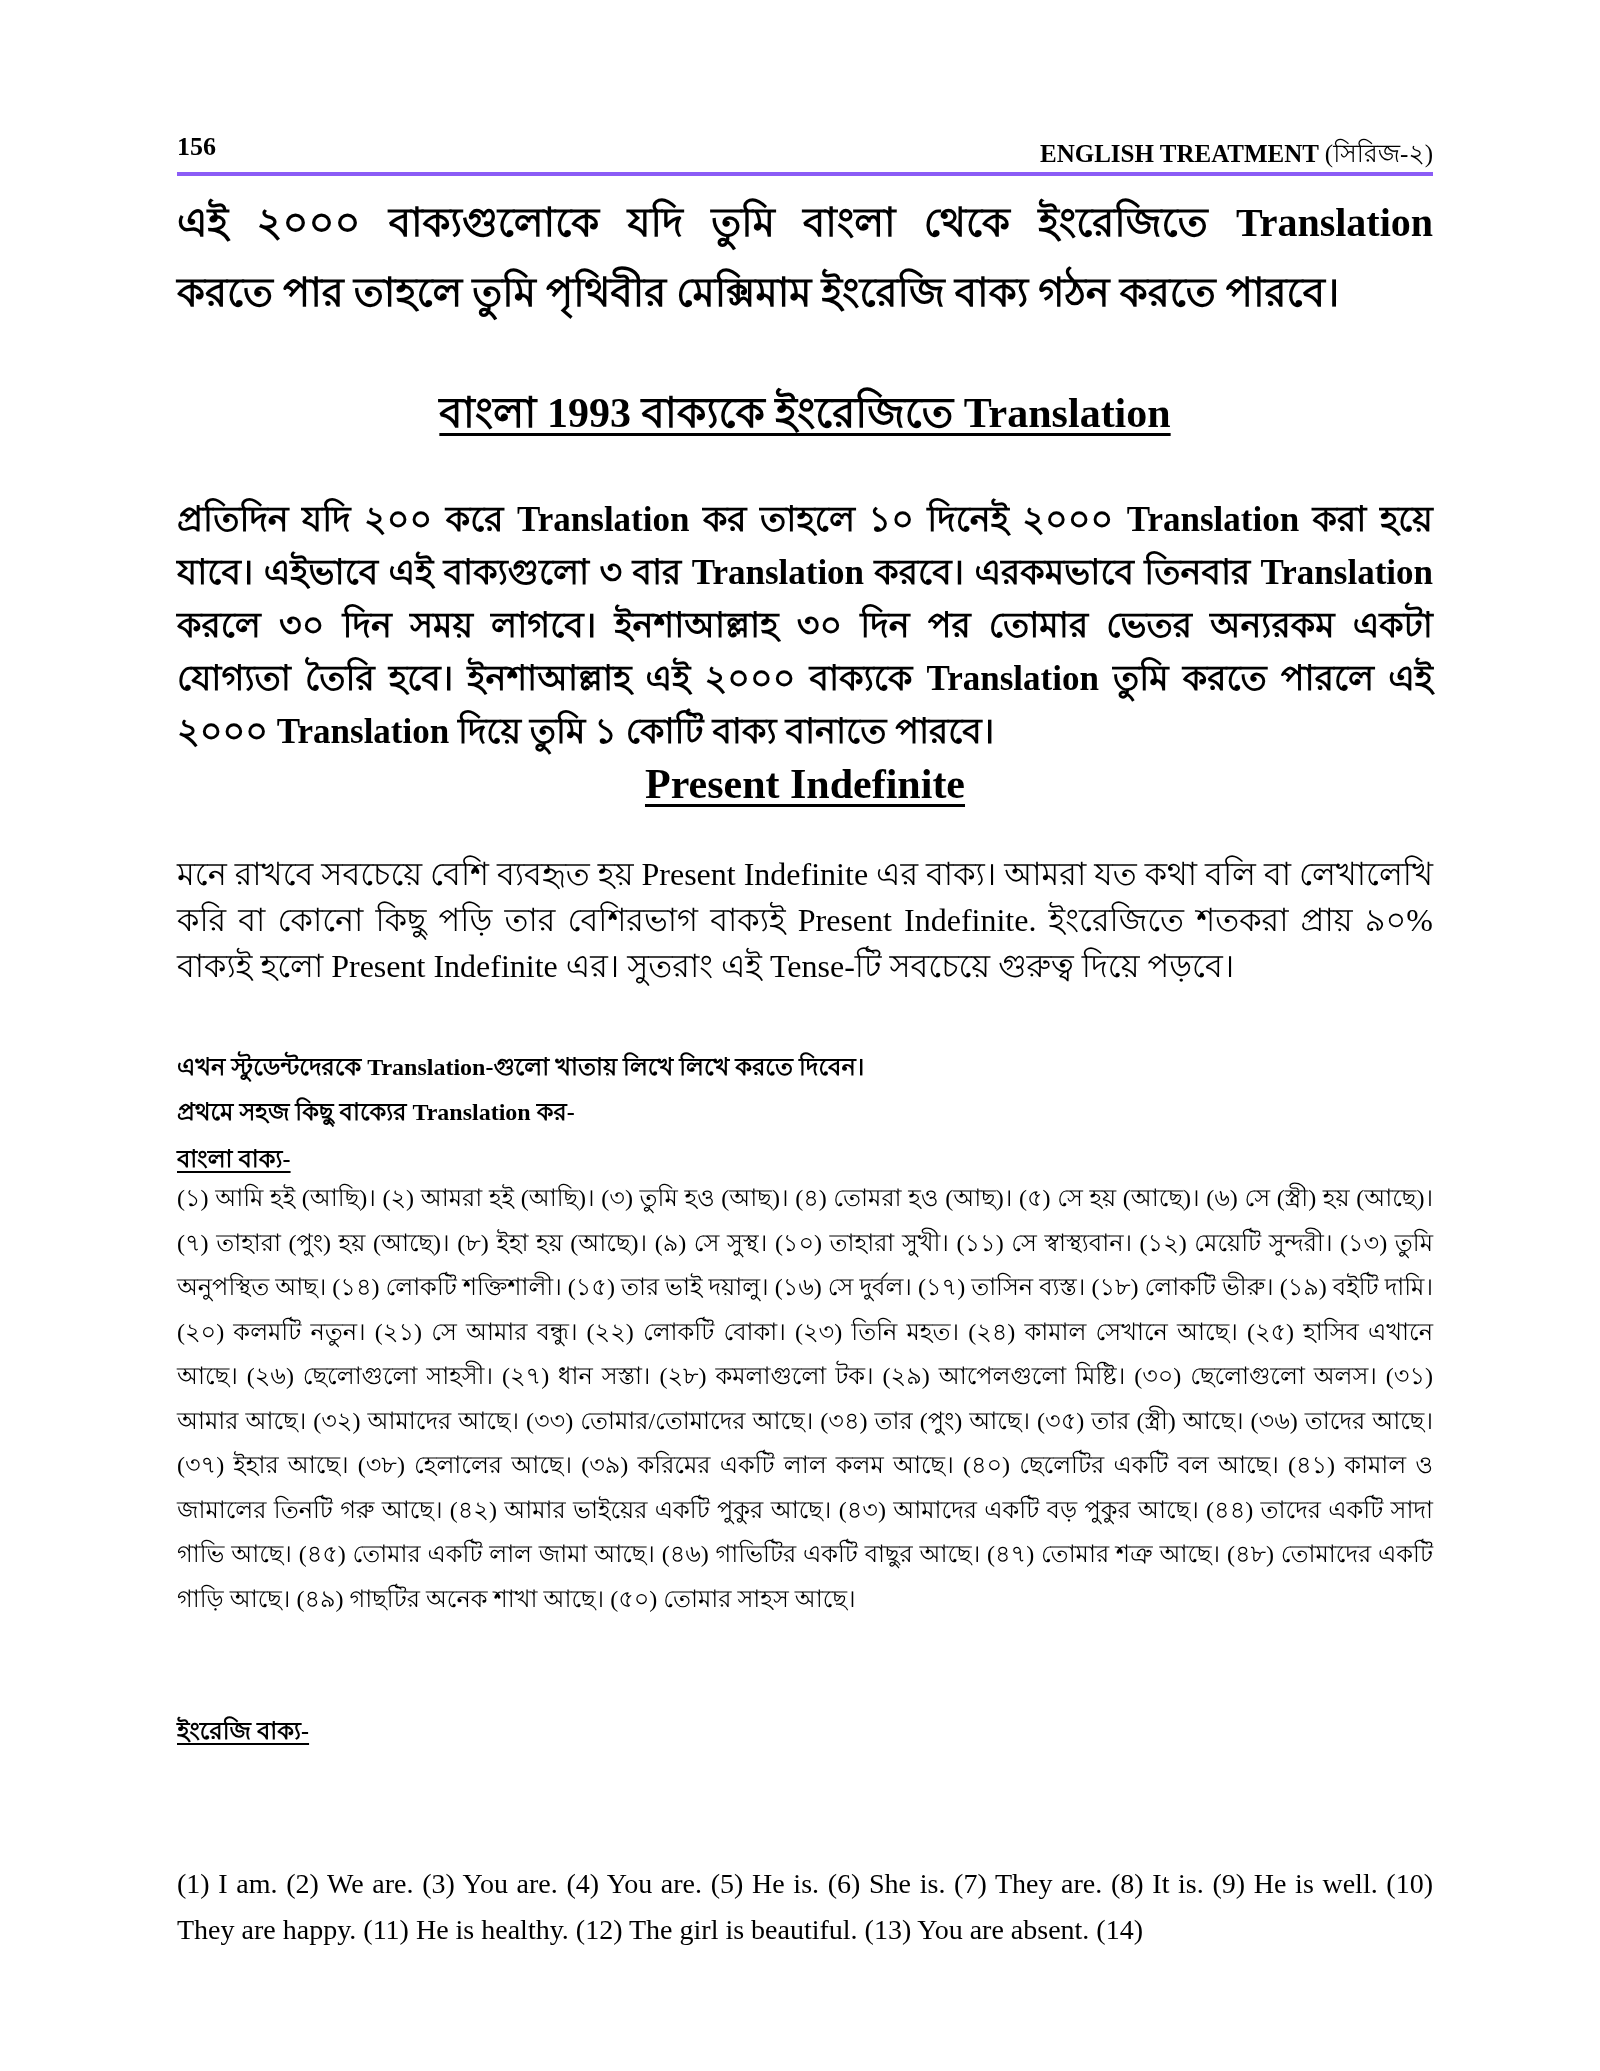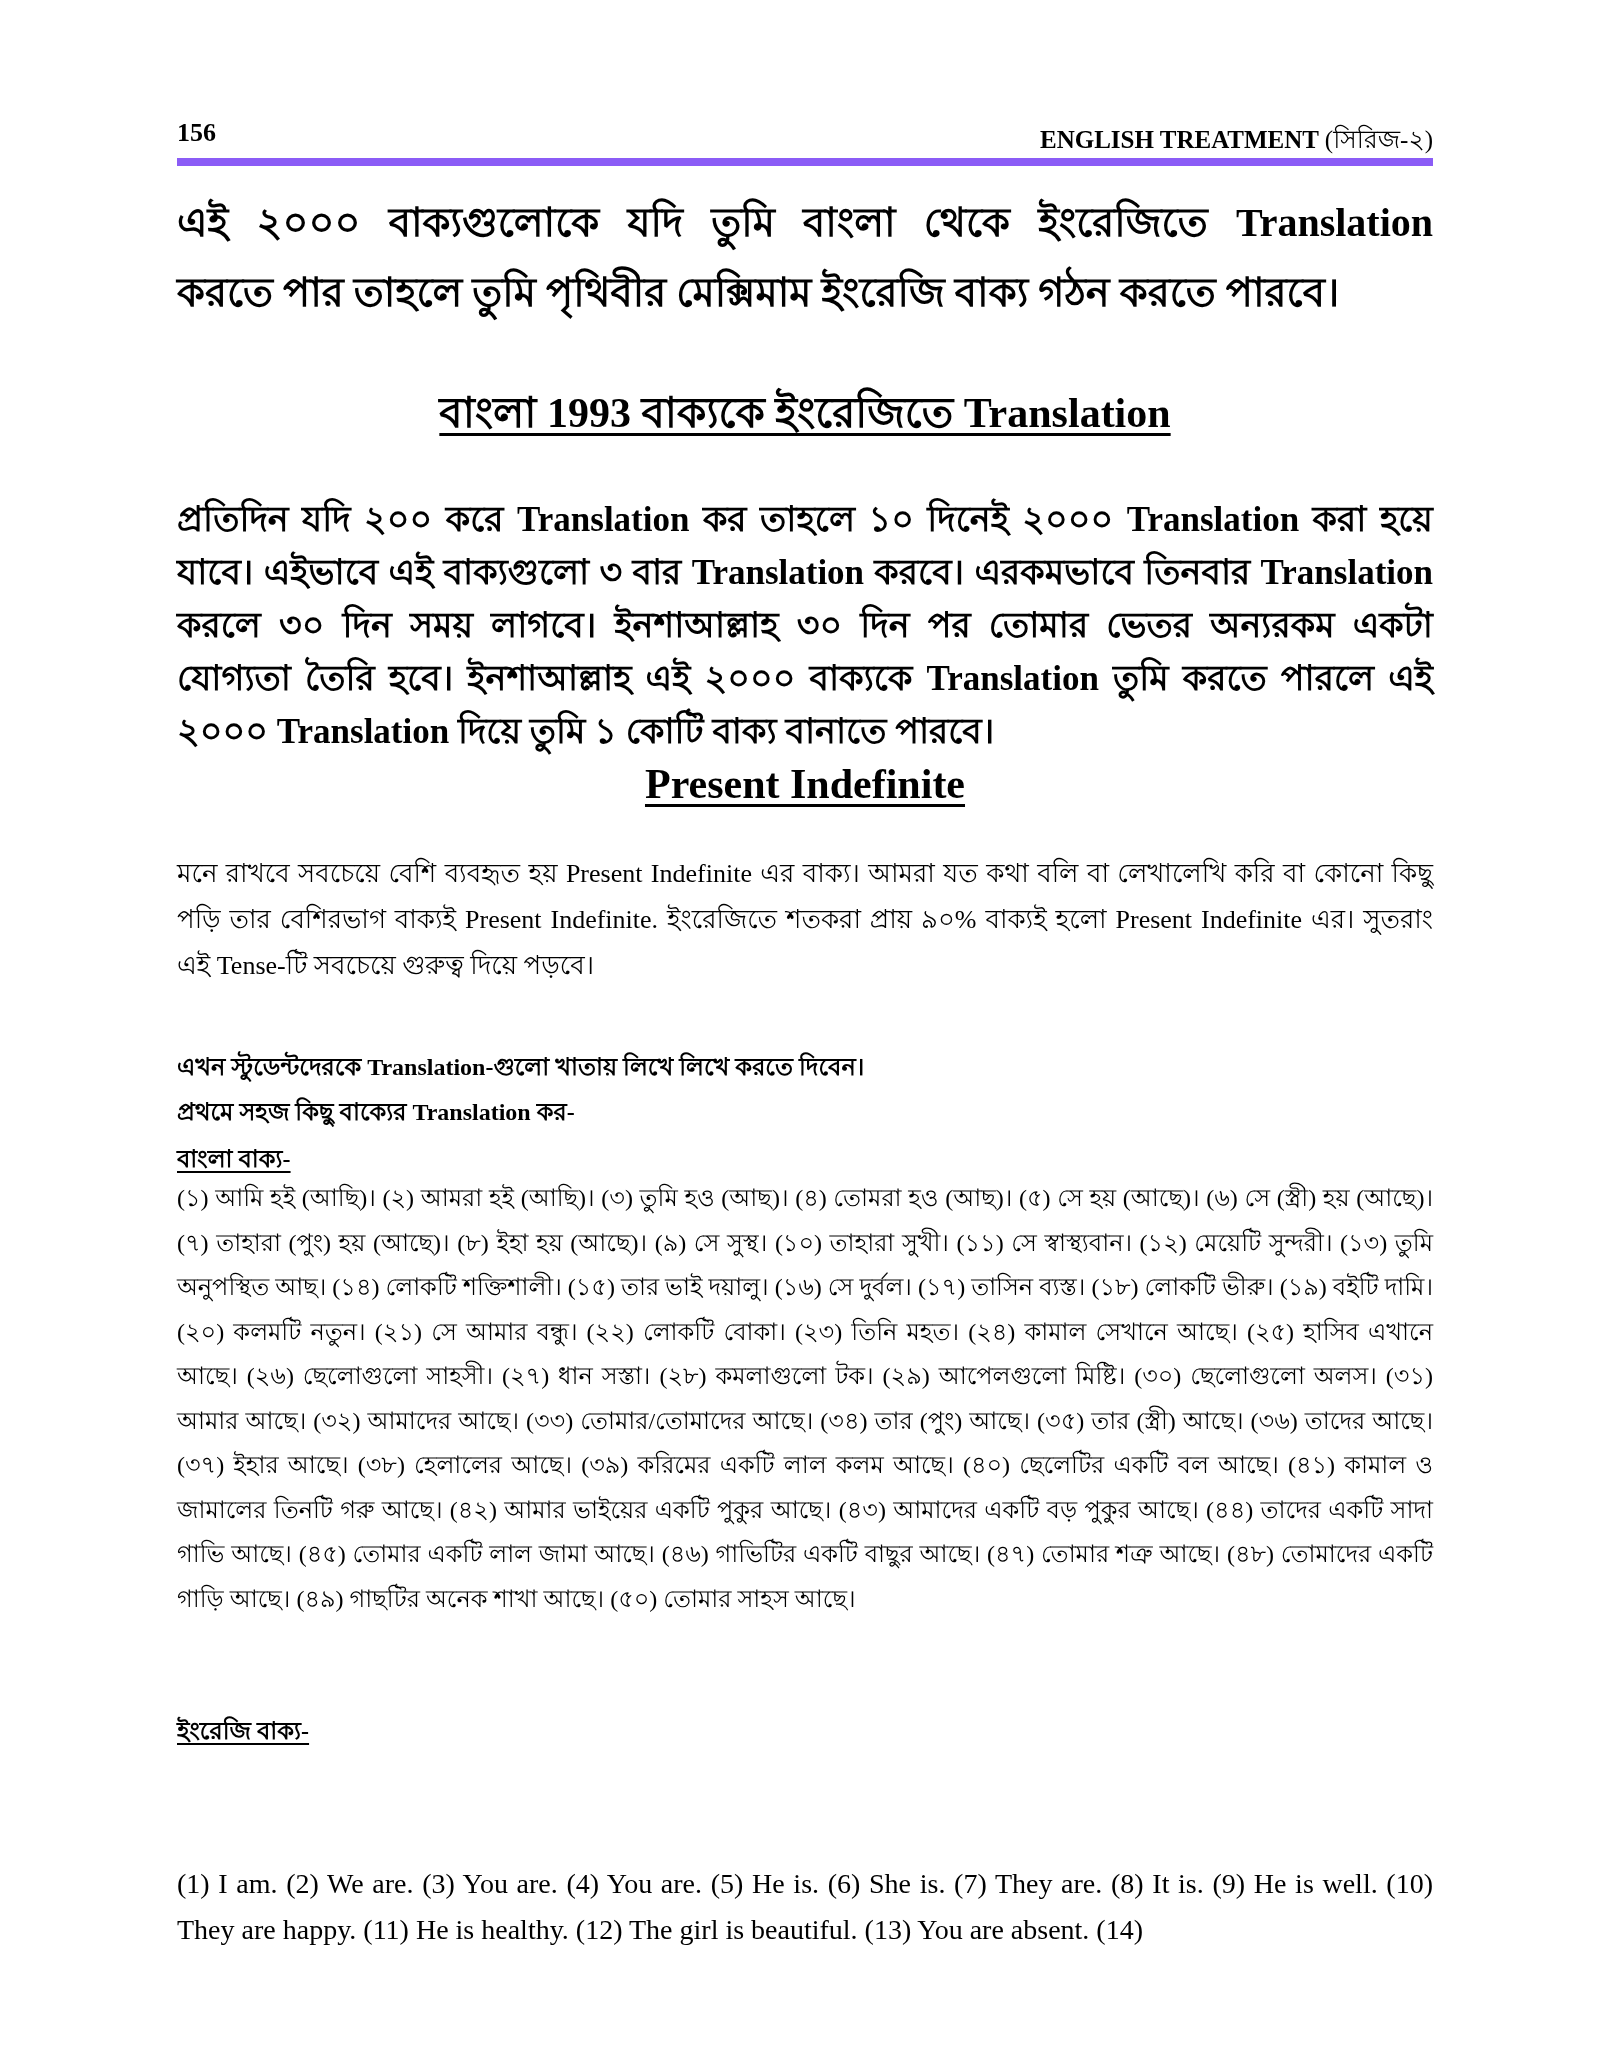--- a/index.html
+++ b/index.html
@@ -1,27 +1,27 @@
 <!DOCTYPE html>
 <html><head>
 <meta charset="utf-8">
 <style>
   html, body { margin: 0; padding: 0; background: #ffffff; }
   body { width: 1600px; height: 2071px; position: relative; overflow: hidden; color: #000; font-family: "Liberation Serif", serif; }
   .page { position: absolute; left: 177px; top: 0; width: 1256px; }
-  .header { position: absolute; top: 118px; left: 0; width: 1256px; height: 40px; border-bottom: 8px solid #8b5cf6; }
+  .header { position: absolute; top: 132px; left: 0; width: 1256px; height: 40px; border-bottom: 4px solid #8b5cf6; }
   .page-num { position: absolute; left: 0; top: 0; font-weight: bold; font-size: 26px; font-family: "Liberation Serif", serif; }
   .running-title { position: absolute; left: 0; right: 0; top: 2px; text-align: right; font-weight: bold; font-size: 25px; font-family: Liberation Serif, serif; }
   .running-title .bn { font-weight: normal; }
   .lead { position: absolute; top: 188px; left: 0; width: 1256px; font-weight: bold; font-size: 40px; line-height: 70px; text-align: justify; text-align-last: justify; }
   .lead .l2 { text-align-last: left; }
   .h2 { position: absolute; left: 0; width: 1256px; text-align: center; font-weight: bold; font-size: 42px; }
   .h2 span { text-decoration: underline; text-decoration-thickness: 3px; text-underline-offset: 6px; }
   .para-bold { position: absolute; top: 493px; left: 0; width: 1256px; font-weight: bold; font-size: 35px; line-height: 53px; text-align: justify; }
-  .para { position: absolute; left: 0; width: 1256px; font-size: 26px; line-height: 46px; text-align: justify; }
+  .para { position: absolute; left: 0; width: 1256px; font-size: 32px; line-height: 46px; text-align: justify; }
   .instr { position: absolute; left: 0; width: 1256px; font-weight: bold; font-size: 24px; line-height: 45px; }
   .sub { position: absolute; left: 0; font-weight: bold; font-size: 24px; text-decoration: underline; text-decoration-thickness: 2px; text-underline-offset: 4px; }
   .list { position: absolute; left: 0; width: 1256px; font-size: 24px; line-height: 44.5px; text-align: justify; }
   .en-list { position: absolute; left: 0; width: 1256px; font-size: 28px; line-height: 46px; text-align: justify; }
 </style>
 </head>
 <body>
 
 <div class="page">
 

